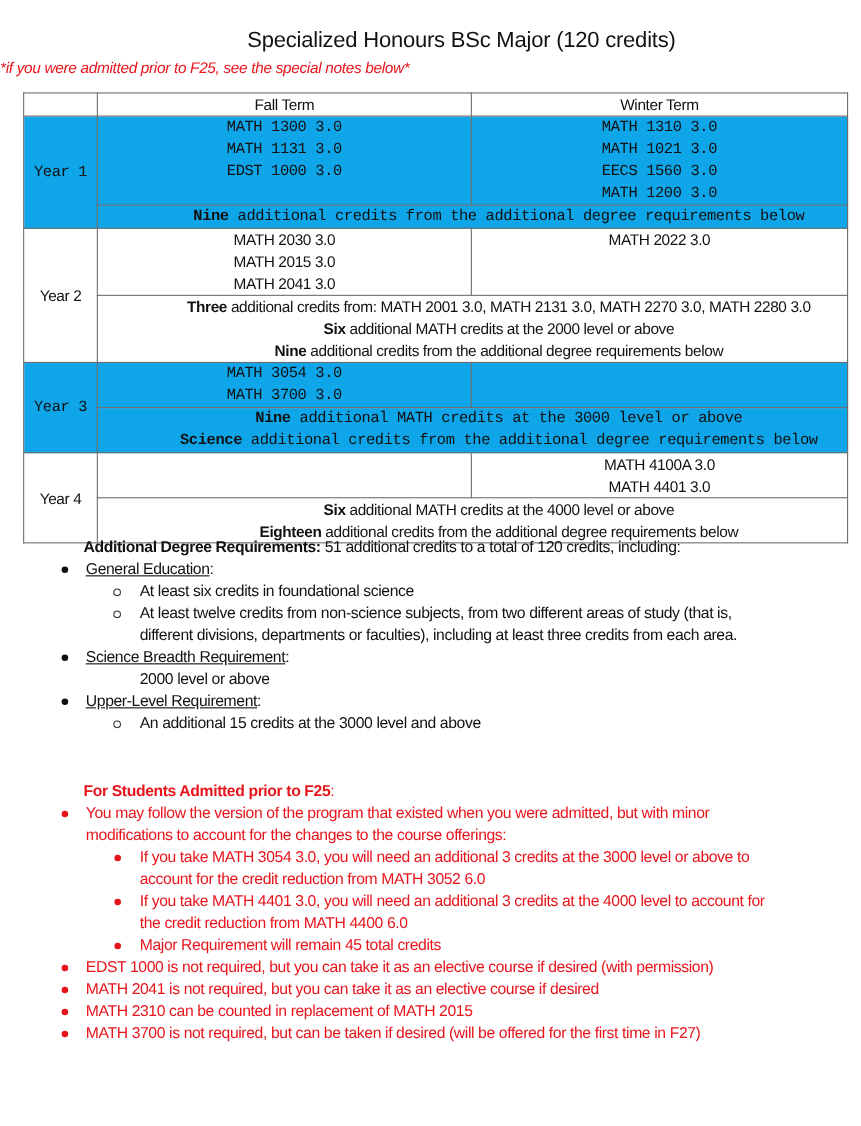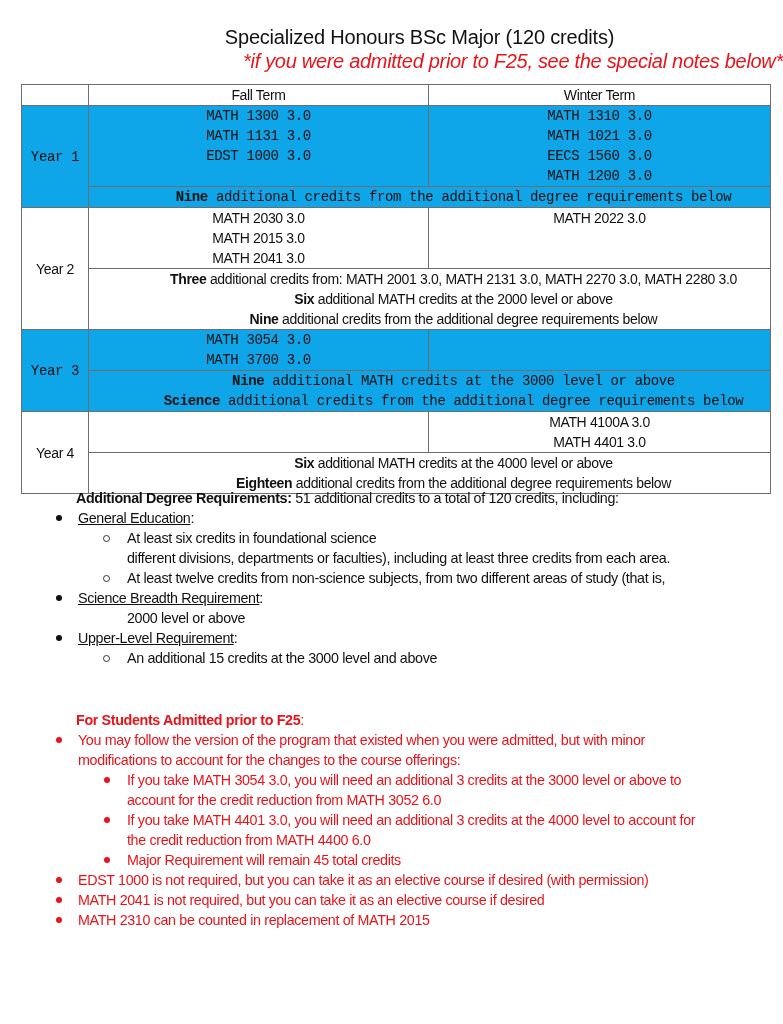--- a/index.html
+++ b/index.html
@@ -6,22 +6,22 @@
   body {
     width: 783px; height: 1024px; position: relative; overflow: hidden;
     font-family: "Liberation Sans", sans-serif; color: #111111;
   }
   .title {
     position: absolute; left: 0; width: 783px; top: 24px; text-align: center;
     font-size: 20px; line-height: 26px; color: #111;
     font-stretch: condensed; letter-spacing: -0.2px; padding-left: 28px;
   }
   .subtitle {
-    position: absolute; left: 0; width: 783px; top: 51px; text-align: right;
-    font-size: 20px; line-height: 20px; font-style: italic; color: #e8141b;
+    position: absolute; left: 0; width: 783px; top: 51px; text-align: left;
+    font-size: 14px; line-height: 20px; font-style: italic; color: #e8141b;
     letter-spacing: -0.3px;
   }
   table.plan {
     position: absolute; left: 21px; top: 84px; width: 749px;
     border-collapse: collapse; table-layout: fixed;
     font-size: 14px; letter-spacing: -0.35px;
   }
   table.plan td {
     border: 1.3px solid #6e6e6e; padding: 0; text-align: center; vertical-align: top;
     line-height: 20px; color: #111;
@@ -145,26 +145,26 @@
 
   <div class="row">
     <span class="bullet" style="left:28px;"></span>
     <span style="position:absolute;left:50px;"><span class="u">General Education</span>:</span>
   </div>
   <div class="row">
     <span class="circle" style="left:75px;"></span>
     <span style="position:absolute;left:99px;">At least six credits in foundational science</span>
   </div>
   <div class="row">
-    <span style="position:absolute;left:99px;">different divisions, departments or faculties), including at least three credits from each area.</span>
-  </div>
-  <div class="row">
     <span class="circle" style="left:75px;"></span>
     <span style="position:absolute;left:99px;">At least twelve credits from non-science subjects, from two different areas of study (that is,</span>
   </div>
+  <div class="row">
+    <span style="position:absolute;left:99px;">different divisions, departments or faculties), including at least three credits from each area.</span>
+  </div>
 
   <div class="row">
     <span class="bullet" style="left:28px;"></span>
     <span style="position:absolute;left:50px;"><span class="u">Science Breadth Requirement</span>:</span>
   </div>
   <div class="row">
     <span style="position:absolute;left:99px;">2000 level or above</span>
   </div>
 
   <div class="row">
@@ -212,13 +212,17 @@
     <span style="position:absolute;left:50px;">EDST 1000 is not required, but you can take it as an elective course if desired (with permission)</span>
   </div>
   <div class="row">
     <span class="bullet" style="left:28px;"></span>
     <span style="position:absolute;left:50px;">MATH 2041 is not required, but you can take it as an elective course if desired</span>
   </div>
   <div class="row">
     <span class="bullet" style="left:28px;"></span>
     <span style="position:absolute;left:50px;">MATH 2310 can be counted in replacement of MATH 2015</span>
   </div>
+  <div class="row">
+    <span class="bullet" style="left:28px;"></span>
+    <span style="position:absolute;left:50px;">MATH 3700 is not required, but can be taken if desired (will be offered for the first time in F27)</span>
+  </div>
 </div>
 
 </body></html>

